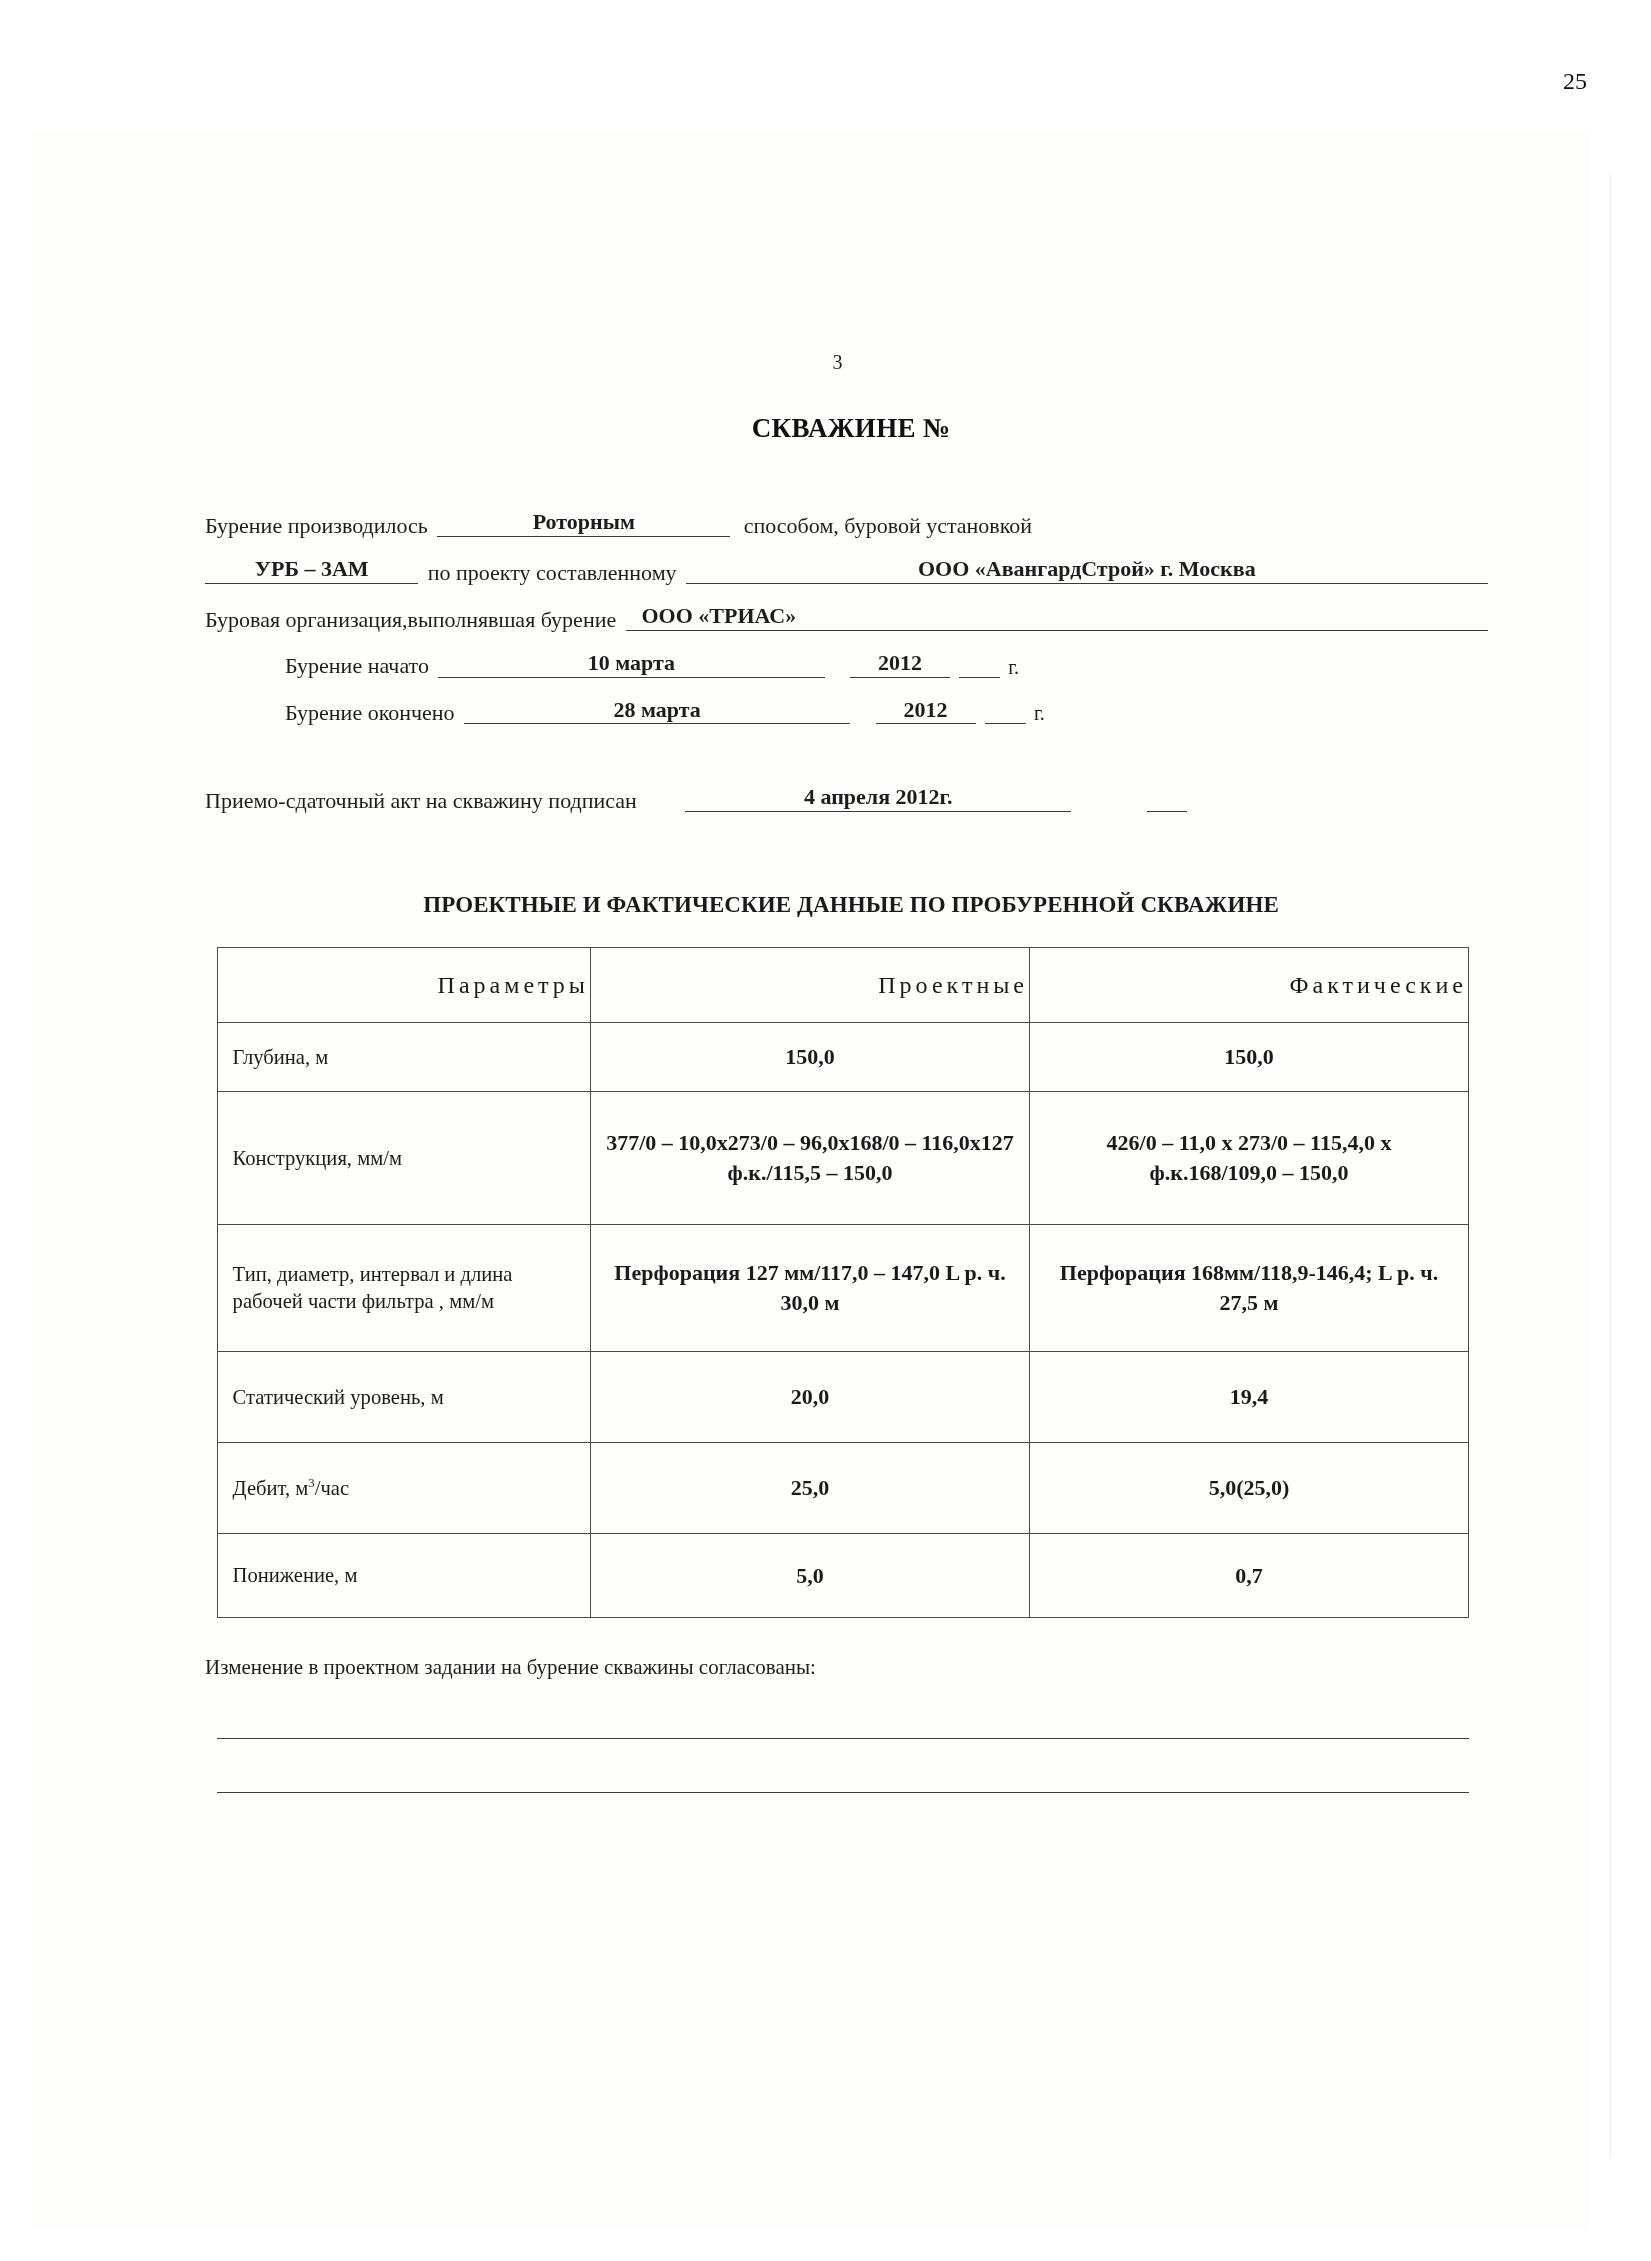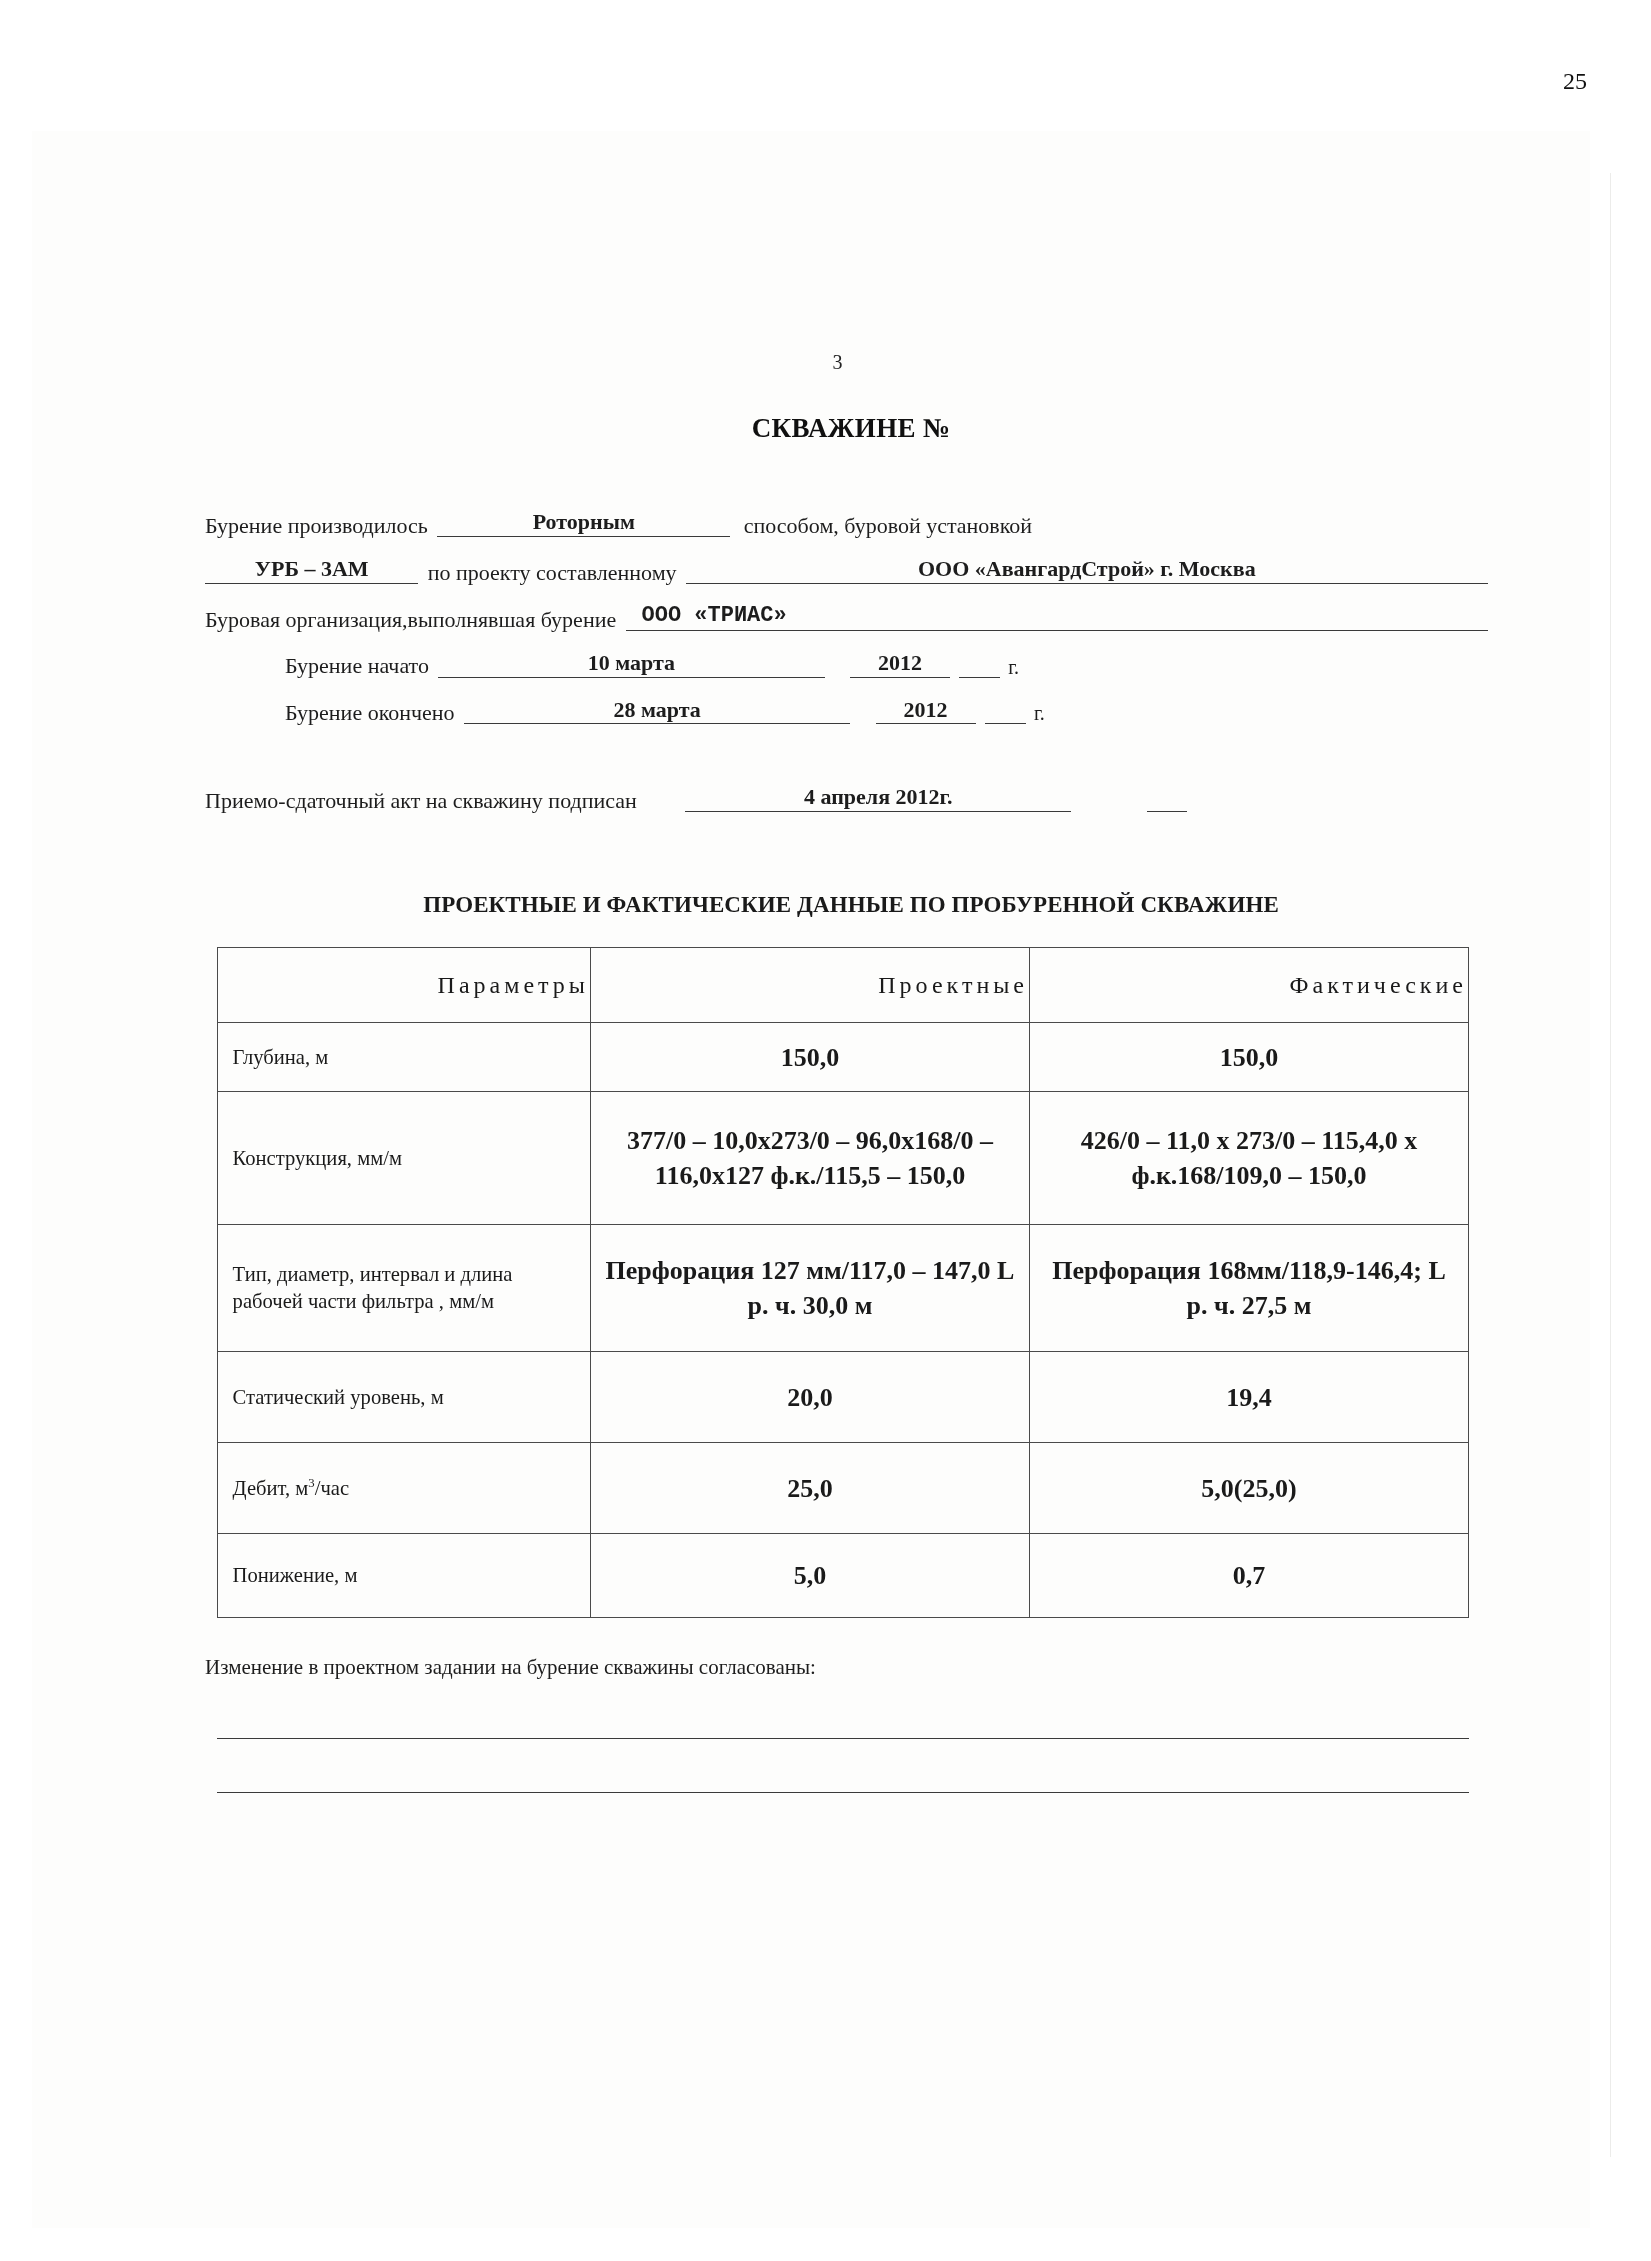--- a/index.html
+++ b/index.html
@@ -97,21 +97,21 @@
   .fill {
     border-bottom: 1.3px solid #3a3a3a;
     flex: 1;
     text-align: center;
     font-weight: bold;
     font-size: 22px;
     padding: 0 6.7px 2.7px 6.7px;
     margin: 0 9.3px;
     white-space: nowrap;
   }
-  .fill.left-al { text-align: left; font-family: Liberation Mono, monospace; }
+  .fill.left-al { text-align: left; }
   .tail {
     white-space: nowrap;
     font-size: 22px;
     padding-left: 4px;
   }
 
   .indent-1 { padding-left: 80px; }
 
   .year-box {
     border-bottom: 1.3px solid #3a3a3a;
@@ -163,21 +163,21 @@
     text-align: right;
     height: 72px;
   }
   td.param {
     font-size: 20.6px;
     padding: 10.7px 14.6px;
     line-height: 1.3;
     text-align: left;
   }
   td.val {
-    font-size: 26px;
+    font-size: 22px;
     font-weight: bold;
     text-align: center;
     padding: 10.7px 12px;
     line-height: 1.35;
   }
   .col-param { width: 373px; }
   .col-proj  { width: 439px; }
   .col-fact  { width: 439px; }
 
   sup { font-size: 0.62em; vertical-align: super; }

